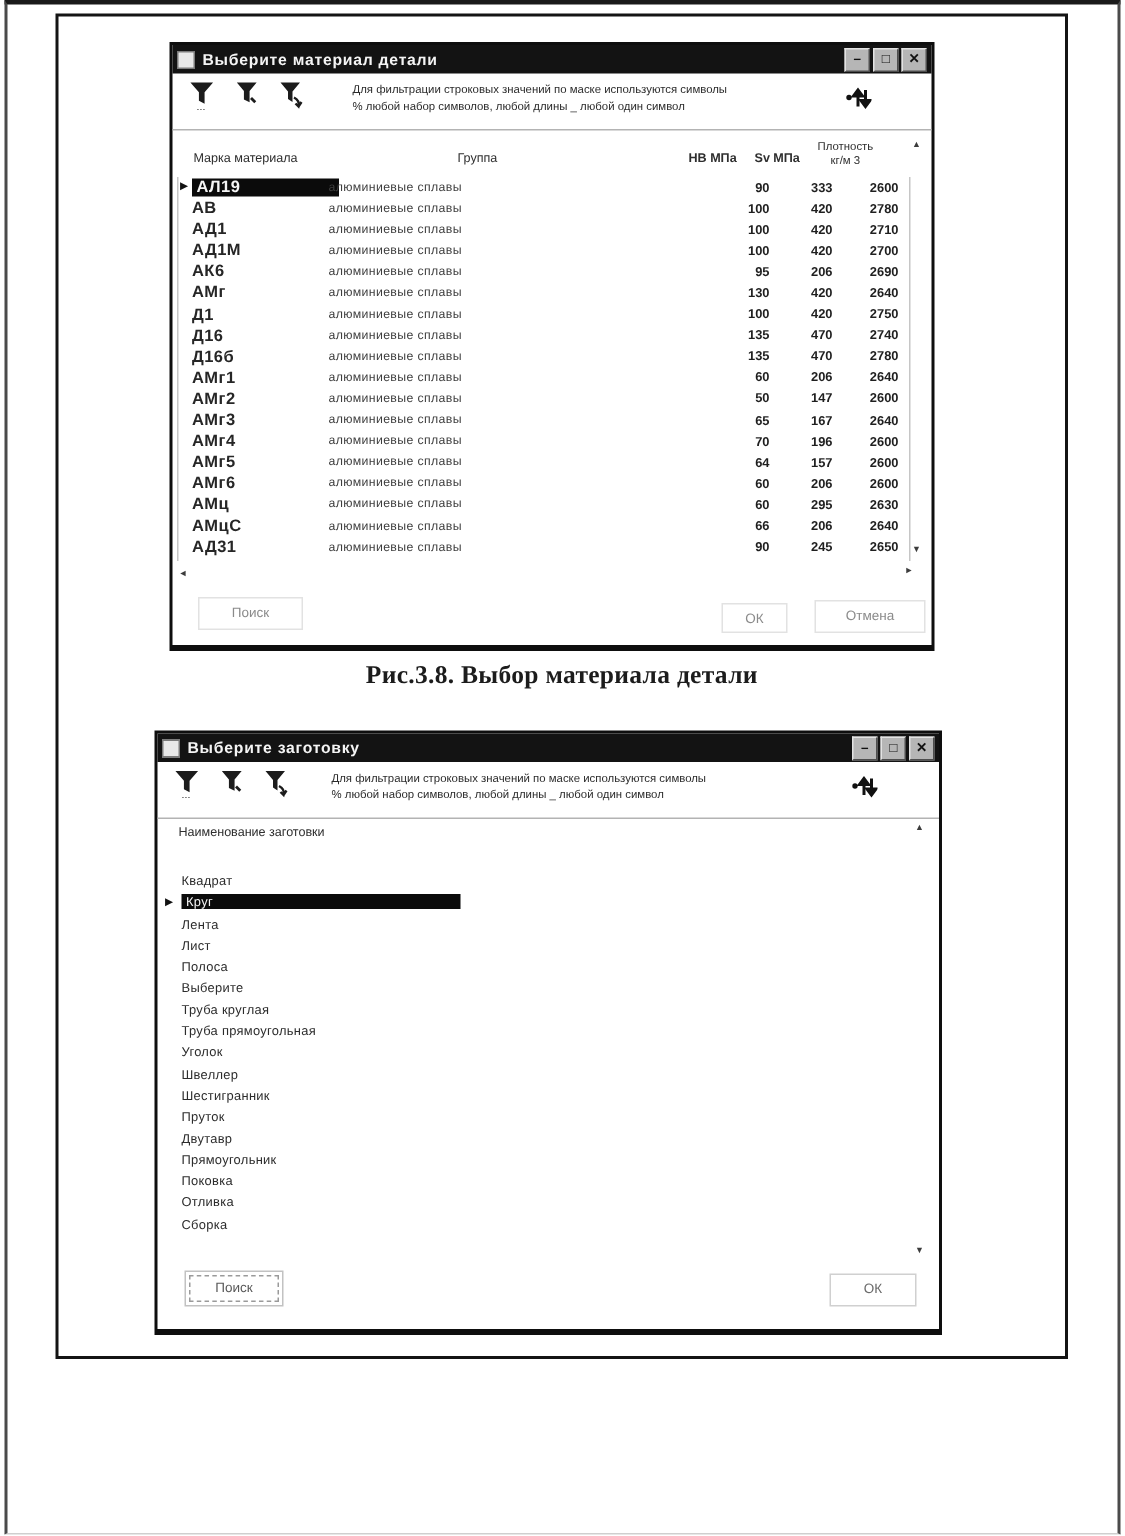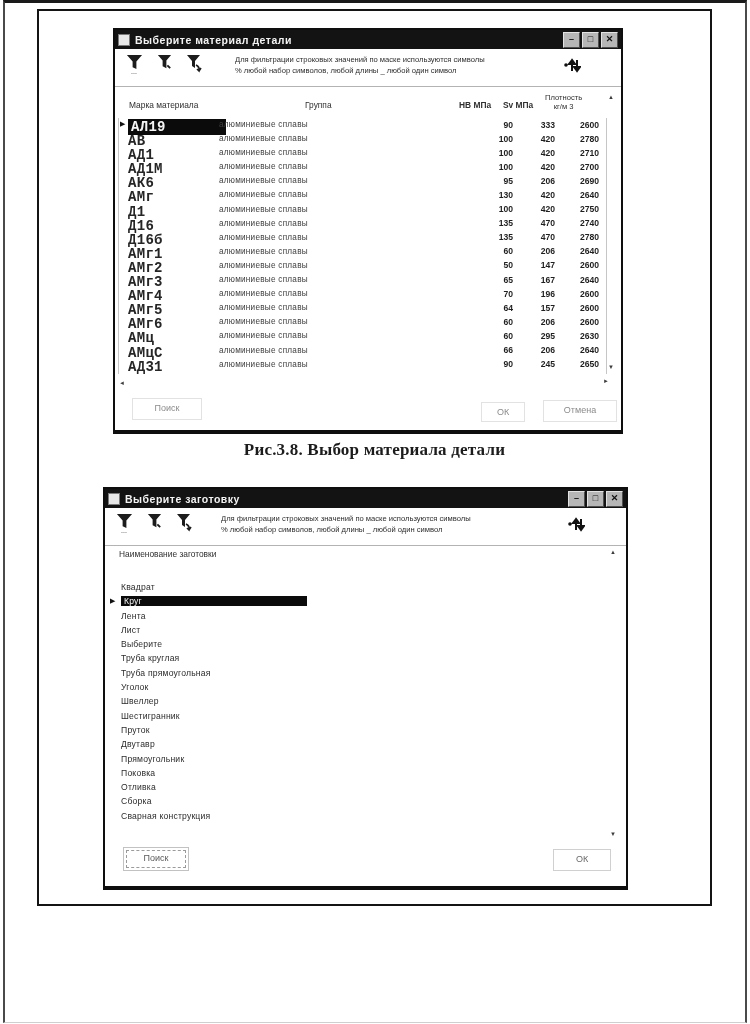--- a/index.html
+++ b/index.html
@@ -36,22 +36,22 @@
   .sorticon{position:absolute;top:6px;}
 
   .subhdr{position:absolute;font-size:8.4px;color:#2f2f2f;}
   .den-hdr{line-height:1.15;text-align:center;font-size:7.6px;}
   .scrollglyph{position:absolute;font-size:6px;color:#3c3c3c;}
 
   .gridarea{position:absolute;left:3px;right:14px;border-left:1px solid #c6c6c6;
        border-right:1px solid #c6c6c6;}
   .trow{position:relative;height:14.1px;}
   .c-marker{position:absolute;left:1px;top:2px;font-size:7px;color:#111;}
-  .c-mark{position:absolute;left:9px;top:1px;font-size:14px;font-weight:600;color:#262626;
-       white-space:nowrap;letter-spacing:0.3px;font-family:Liberation Mono, monospace;}
+  .c-mark{position:absolute;left:9px;top:1px;font-size:11px;font-weight:600;color:#262626;
+       white-space:nowrap;letter-spacing:0.3px;}
   .trow.sel .c-mark{background:#0b0b0b;color:#f5f5f5;padding:0 3px;min-width:92px;}
   .c-group{position:absolute;left:100px;top:2px;font-size:8.2px;color:#3e3e3e;letter-spacing:0.25px;}
   .c-num{position:absolute;top:1.5px;text-align:right;font-size:8.6px;font-weight:600;color:#1f1f1f;}
   .c-hb{left:348px;width:46px;}
   .c-sv{left:400px;width:36px;}
   .c-den{left:440px;width:40px;}
 
   .lrow{position:relative;height:14.3px;}
   .l-label{position:absolute;left:13px;top:1px;font-size:8.6px;color:#2c2c2c;letter-spacing:0.2px;
        white-space:nowrap;}
@@ -339,20 +339,24 @@
       <div class="lrow">
         <span class="c-marker"></span>
         <span class="l-label">Лента</span>
       </div>
       <div class="lrow">
         <span class="c-marker"></span>
         <span class="l-label">Лист</span>
       </div>
       <div class="lrow">
         <span class="c-marker"></span>
+        <span class="l-label">Полоса</span>
+      </div>
+      <div class="lrow">
+        <span class="c-marker"></span>
         <span class="l-label">Выберите</span>
       </div>
       <div class="lrow">
         <span class="c-marker"></span>
         <span class="l-label">Труба круглая</span>
       </div>
       <div class="lrow">
         <span class="c-marker"></span>
         <span class="l-label">Труба прямоугольная</span>
       </div>
@@ -384,24 +388,20 @@
         <span class="c-marker"></span>
         <span class="l-label">Поковка</span>
       </div>
       <div class="lrow">
         <span class="c-marker"></span>
         <span class="l-label">Отливка</span>
       </div>
       <div class="lrow">
         <span class="c-marker"></span>
         <span class="l-label">Сборка</span>
-      </div>
-      <div class="lrow">
-        <span class="c-marker"></span>
-        <span class="l-label">Сварная конструкция</span>
       </div>
     </div>
 
   <span class="scrollglyph" style="left:505px;top:342px;">▼</span>
 
   <span class="btn btn-search" style="left:18px;top:358px;width:64px;height:22px;">Поиск</span>
   <span class="btn btn-faint" style="left:448px;top:360px;width:56px;height:20px;">ОК</span>
 </div>
 
 </body></html>

